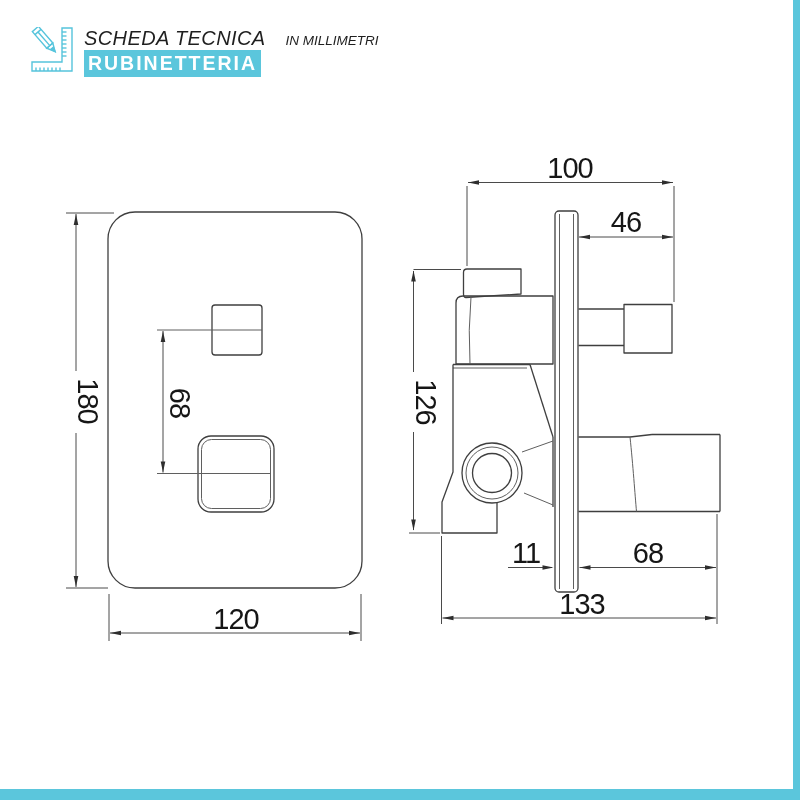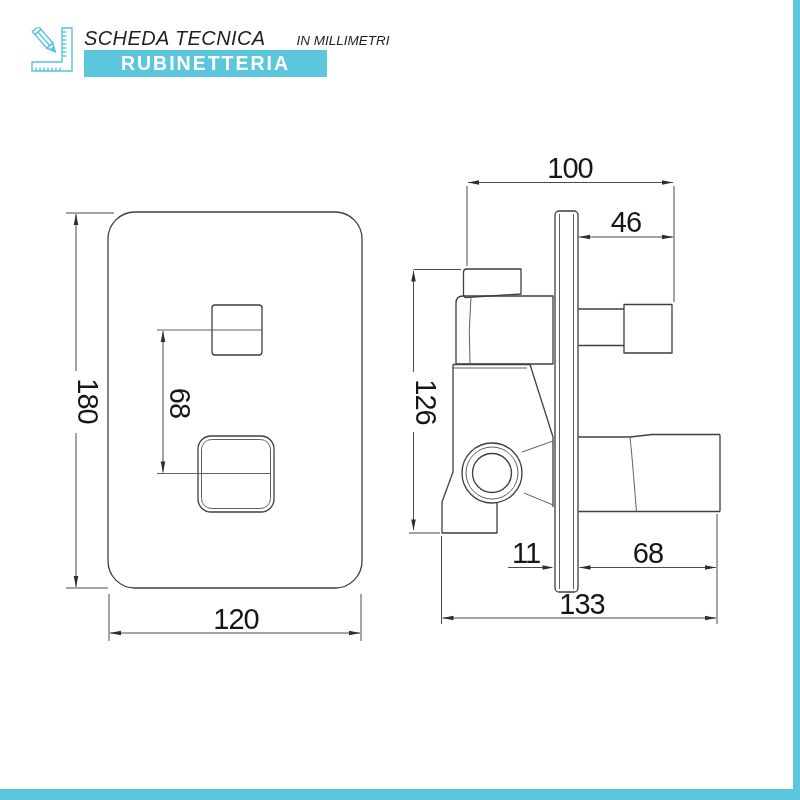--- a/index.html
+++ b/index.html
@@ -7,23 +7,23 @@
     width:800px;height:800px;position:relative;background:#ffffff;
     font-family:"Liberation Sans", sans-serif;overflow:hidden;
   }
   .border-strip{position:absolute;background:#5bc6dc;}
   #border-right{top:0;right:0;width:7px;height:800px;}
   #border-bottom{left:0;bottom:0;width:800px;height:11px;}
   .header{position:absolute;left:0;top:0;width:800px;height:90px;}
   .logo-icon{position:absolute;left:29px;top:27px;}
   .title-row{position:absolute;left:84px;top:27px;white-space:nowrap;}
   .title{font-style:italic;font-size:20px;font-weight:400;color:#1f1f1f;letter-spacing:.4px;}
-  .subtitle{font-style:italic;font-size:13.5px;font-weight:400;color:#1f1f1f;margin-left:31px;}
+  .subtitle{font-style:italic;font-size:13.5px;font-weight:400;color:#1f1f1f;margin-left:20px;}
   .banner{
-    position:absolute;left:84px;top:50px;width:243px;height:27px;background:#5bc6dc;
+    position:absolute;left:84px;top:50px;width:177px;height:27px;background:#5bc6dc;
     color:#ffffff;font-weight:700;font-size:19.5px;letter-spacing:2px;
     text-align:center;line-height:27px;
   }
   #drawing{position:absolute;left:0;top:0;}
   .obj{stroke:#3f3f3f;stroke-width:1.3;fill:none;stroke-linejoin:round;}
   .objf{stroke:#3f3f3f;stroke-width:1.3;fill:#ffffff;stroke-linejoin:round;}
   .thin{stroke:#5f5f5f;stroke-width:1;fill:none;}
   .dimline{stroke:#4a4a4a;stroke-width:1;fill:none;}
   .arrow{fill:#2e2e2e;stroke:none;}
   .dimtext{font-family:"Liberation Sans", sans-serif;font-size:29px;letter-spacing:-1px;fill:#161616;}

